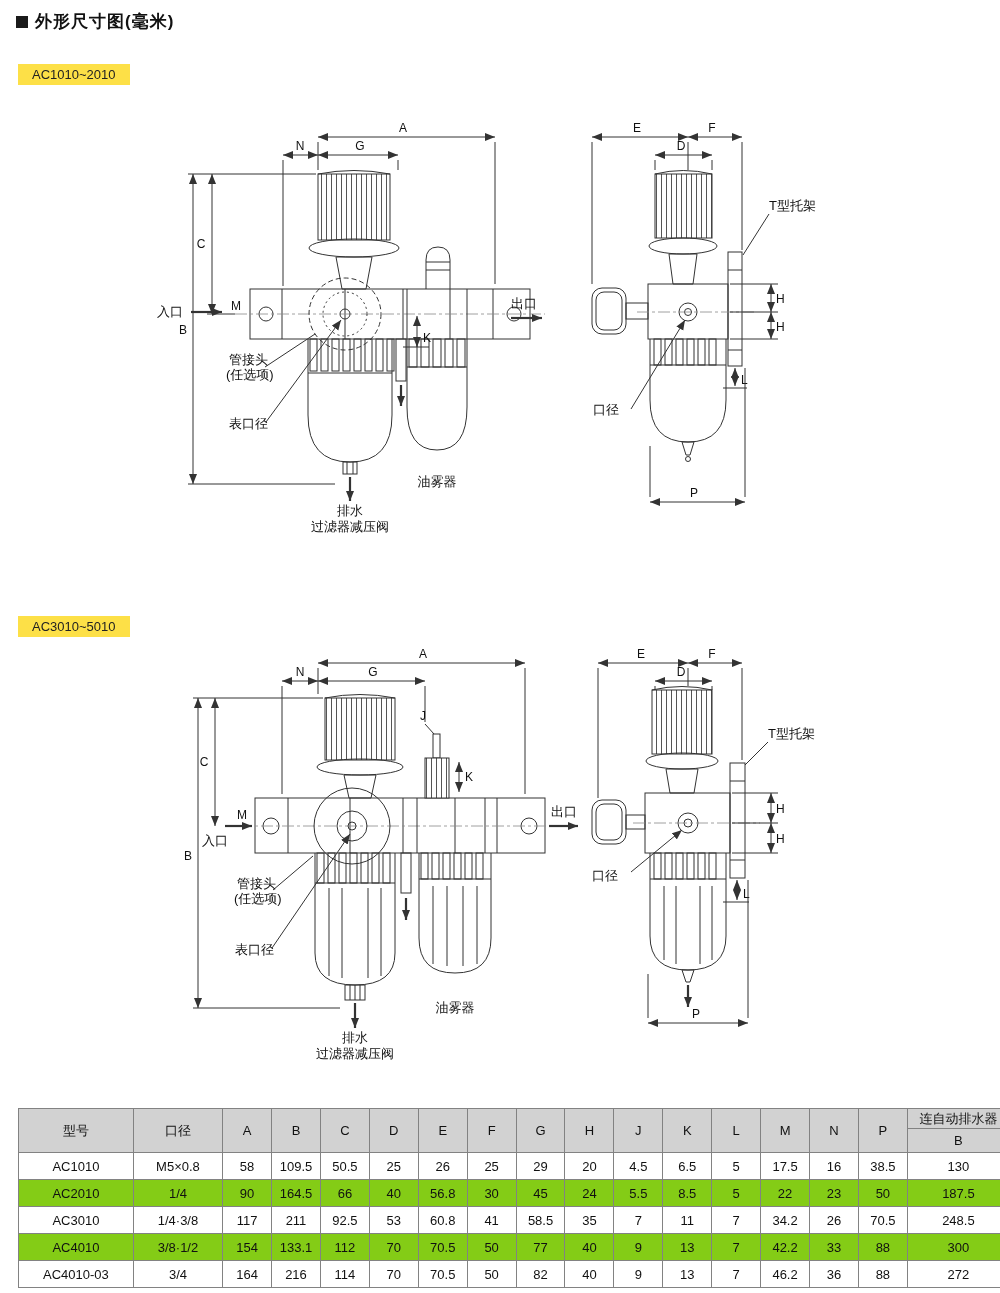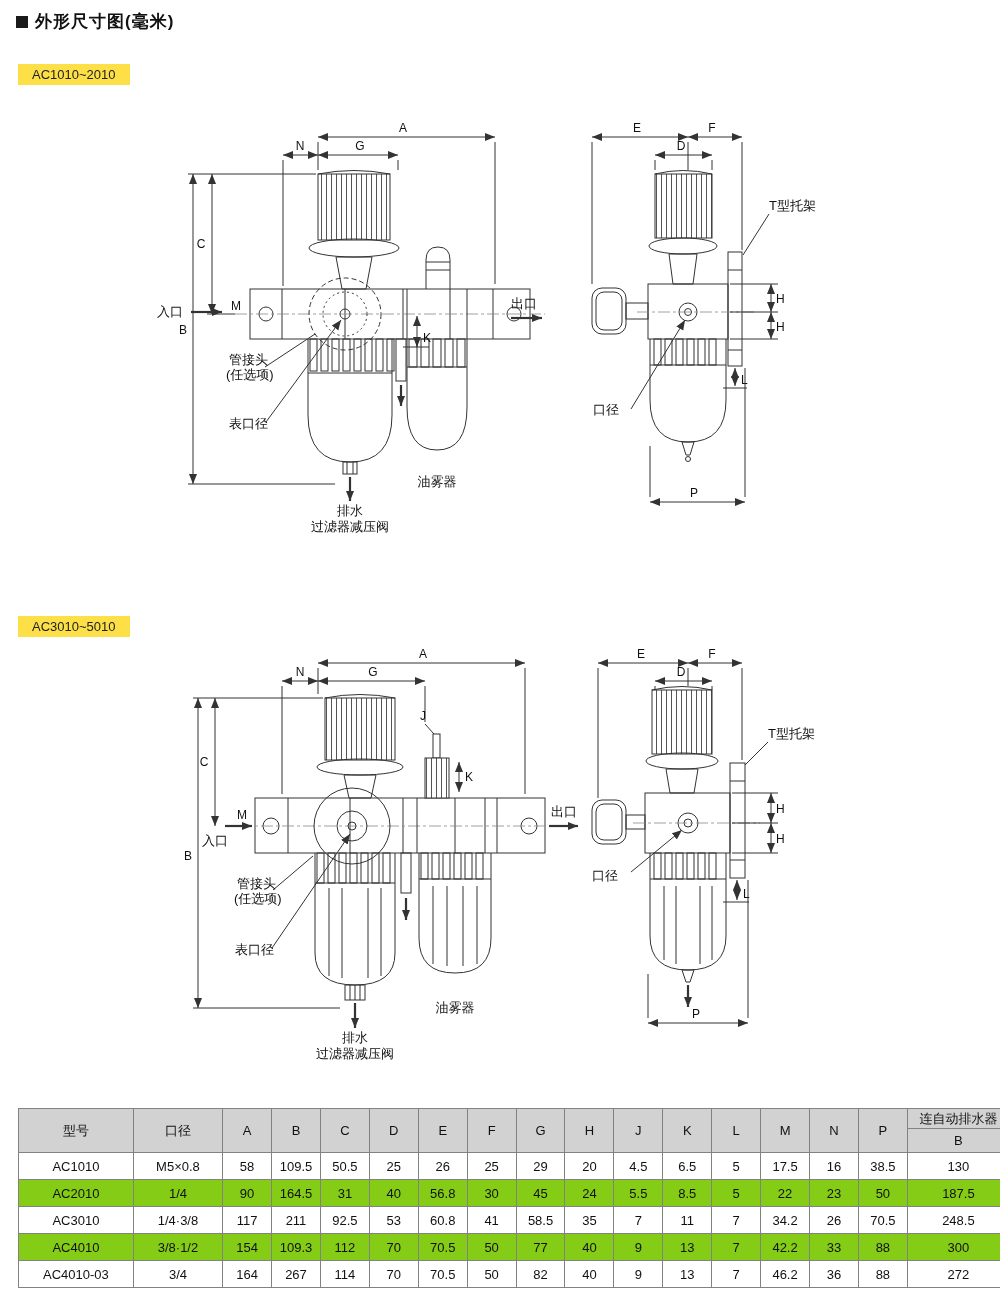--- a/index.html
+++ b/index.html
@@ -421,21 +421,21 @@
           <td>17.5</td>
           <td>16</td>
           <td>38.5</td>
           <td>130</td>
         </tr>
         <tr class="alt">
           <td>AC2010</td>
           <td>1/4</td>
           <td>90</td>
           <td>164.5</td>
-          <td>31</td>
+          <td>66</td>
           <td>40</td>
           <td>56.8</td>
           <td>30</td>
           <td>45</td>
           <td>24</td>
           <td>5.5</td>
           <td>8.5</td>
           <td>5</td>
           <td>22</td>
           <td>23</td>
@@ -458,40 +458,40 @@
           <td>7</td>
           <td>34.2</td>
           <td>26</td>
           <td>70.5</td>
           <td>248.5</td>
         </tr>
         <tr class="alt">
           <td>AC4010</td>
           <td>3/8·1/2</td>
           <td>154</td>
-          <td>109.3</td>
+          <td>133.1</td>
           <td>112</td>
           <td>70</td>
           <td>70.5</td>
           <td>50</td>
           <td>77</td>
           <td>40</td>
           <td>9</td>
           <td>13</td>
           <td>7</td>
           <td>42.2</td>
           <td>33</td>
           <td>88</td>
           <td>300</td>
         </tr>
         <tr>
           <td>AC4010-03</td>
           <td>3/4</td>
           <td>164</td>
-          <td>267</td>
+          <td>216</td>
           <td>114</td>
           <td>70</td>
           <td>70.5</td>
           <td>50</td>
           <td>82</td>
           <td>40</td>
           <td>9</td>
           <td>13</td>
           <td>7</td>
           <td>46.2</td>

